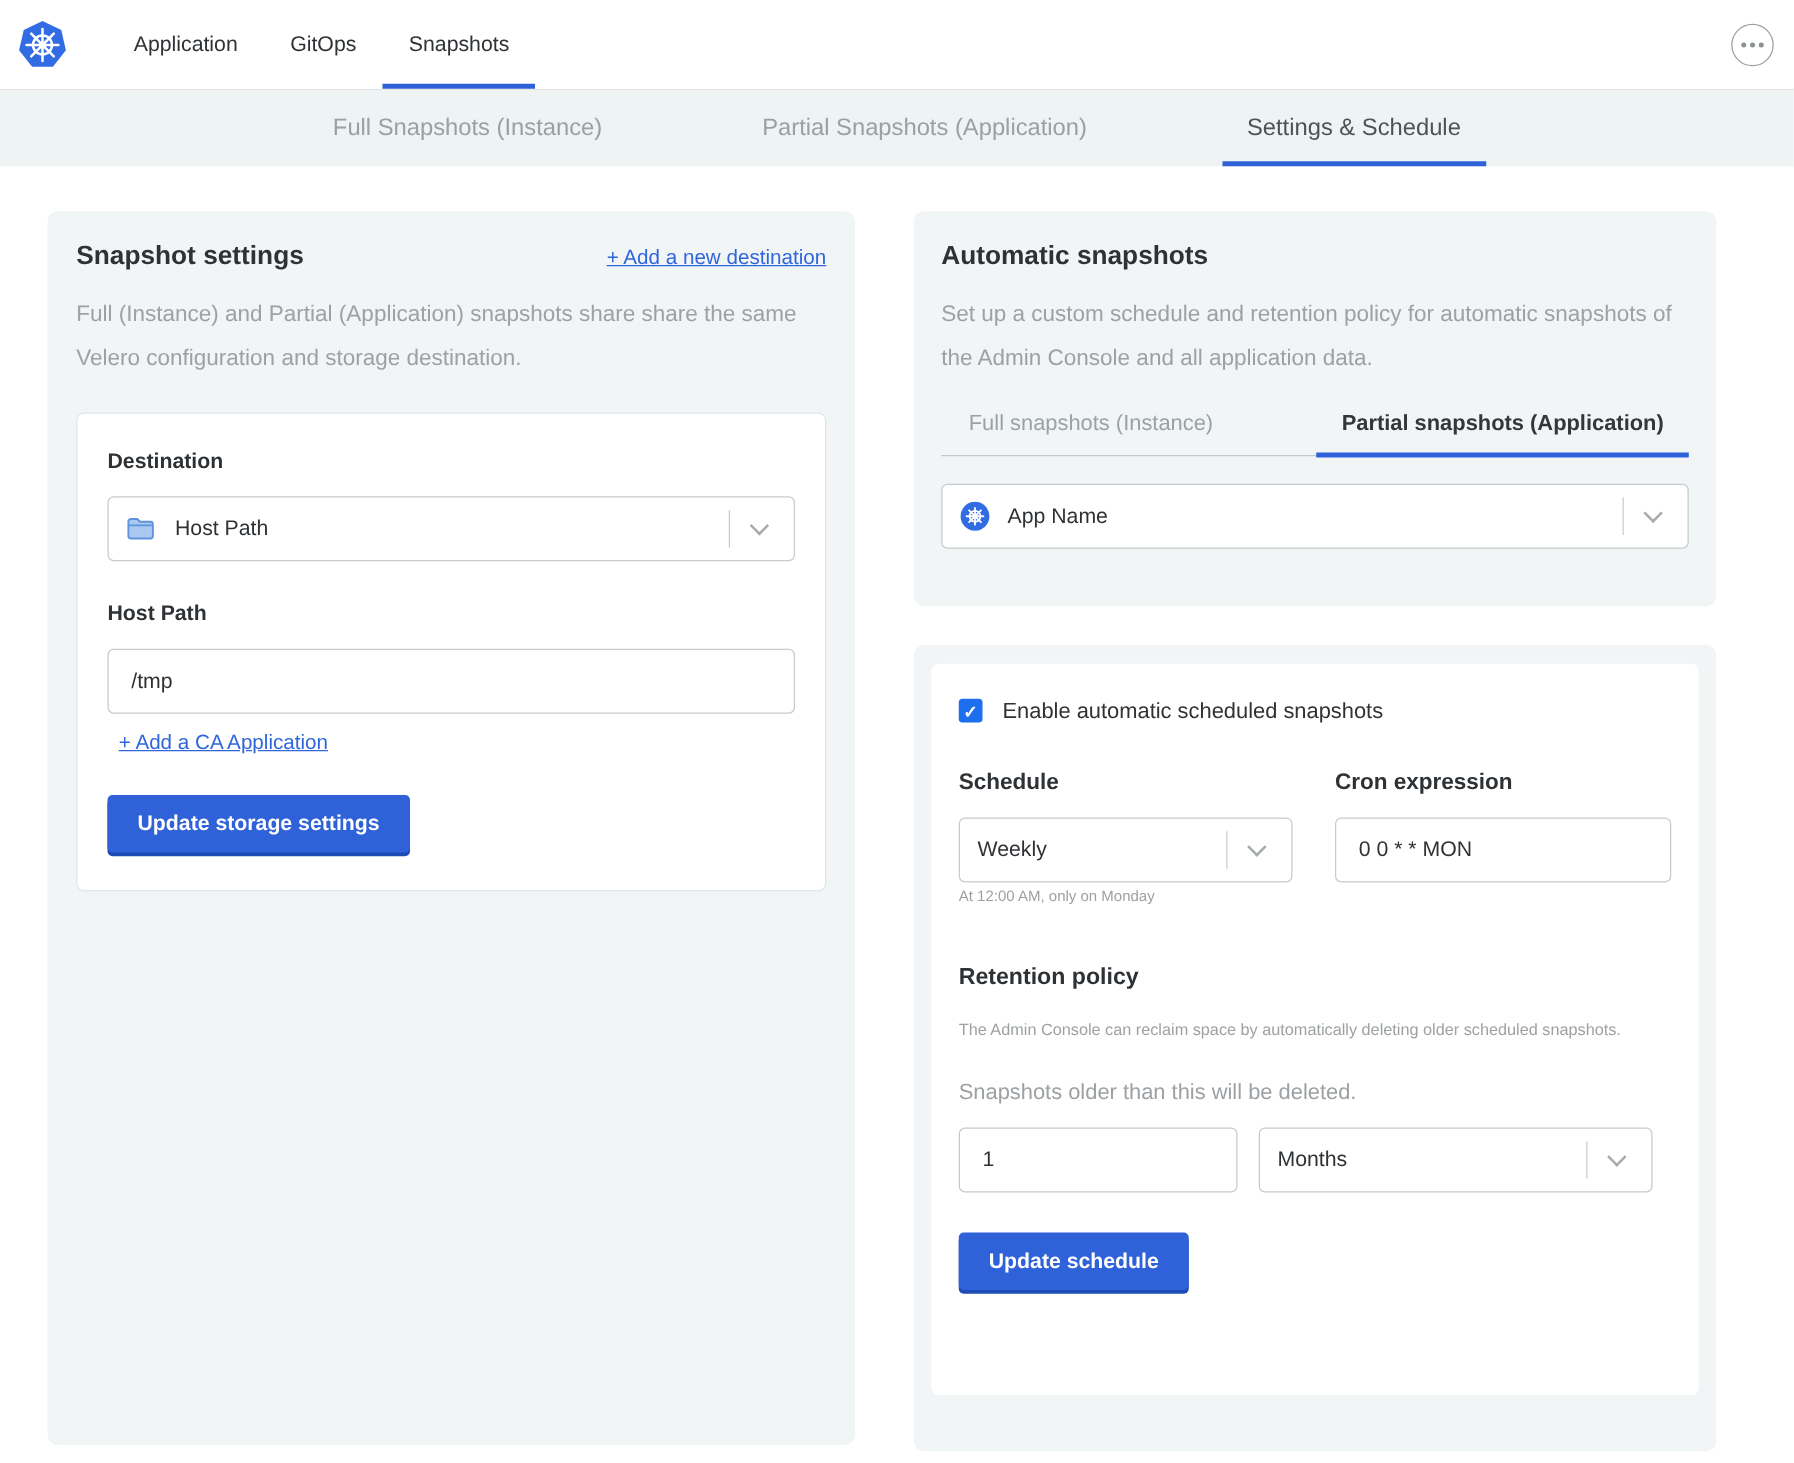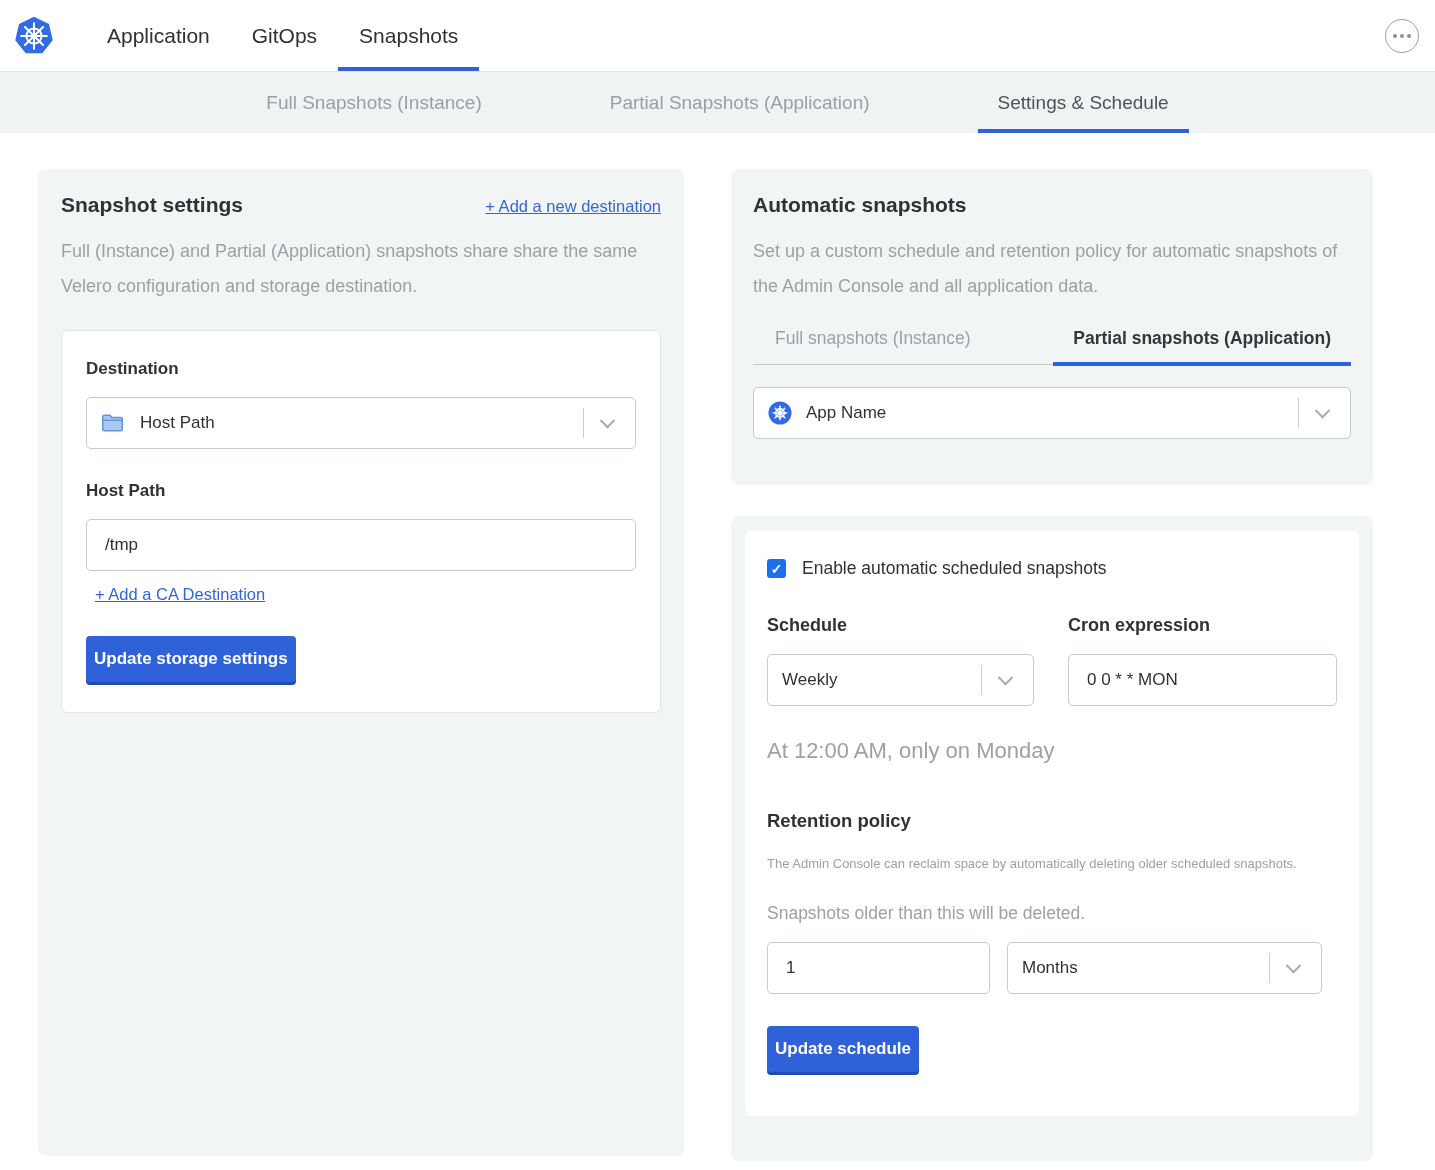--- a/index.html
+++ b/index.html
@@ -2,21 +2,21 @@
 <html><head>
 <meta charset="utf-8">
 <style>
   * { margin:0; padding:0; box-sizing:border-box; }
   html,body { width:1435px; height:1170px; background:#fff; font-family:"Liberation Sans", sans-serif; color:#2f3235; overflow:hidden; }
 
   
   .topnav { height:71px; display:flex; align-items:center; background:#fff; position:relative; }
   .logo { width:40px; height:40px; margin-left:14px; flex:0 0 auto; }
   .nav-tabs { display:flex; margin-left:32px; height:100%; }
-  .nav-tab { padding:16px 21px; font-size:21px; color:#2f3235; display:flex; align-items:center; position:relative; cursor:pointer; }
+  .nav-tab { padding:16px 21px; font-size:17px; color:#2f3235; display:flex; align-items:center; position:relative; cursor:pointer; }
   .nav-tab.active::after { content:""; position:absolute; left:0; right:0; bottom:0; height:4px; background:#2f62d8; }
   .more-btn { margin-left:auto; margin-right:16px; width:34px; height:34px; border:1px solid #9aa0a3; border-radius:50%; display:flex; align-items:center; justify-content:center; gap:3px; cursor:pointer; background:#fff; }
   .more-btn i { width:4px; height:4px; border-radius:50%; background:#8a9093; }
 
   
   .subnav { height:62px; background:#eef3f4; border-top:1px solid #e3e3e3; display:flex; justify-content:center; gap:88px; }
   .subnav-tab { font-size:19px; color:#99a1a5; display:flex; align-items:center; padding:0 20px; position:relative; cursor:pointer; }
   .subnav-tab.active { color:#4e5356; font-weight:500; }
   .subnav-tab.active::after { content:""; position:absolute; left:0; right:0; bottom:0; height:4px; background:#2f62d8; }
 
@@ -33,21 +33,21 @@
   .settings-card { background:#fff; border:1px solid #e0e6e8; border-radius:6px; margin-top:26px; padding:28px 24px 30px; }
   .field-label { font-size:17px; font-weight:bold; color:#2f3235; margin-bottom:18px; }
   .select, .text-input { height:52px; width:100%; border:1px solid #c6cbcd; border-radius:5px; background:#fff; display:flex; align-items:center; padding:0 14px; font-size:17px; color:#2f3235; }
   .text-input { font-family:"Liberation Sans", sans-serif; padding:0 18px; outline:none; }
   .select { cursor:pointer; }
   .select .divider { margin-left:auto; width:1px; height:30px; background:#c9cdcf; }
   .chevron { width:11px; height:11px; border-right:2px solid #a7abad; border-bottom:2px solid #a7abad; transform:rotate(45deg) translate(-2px,-2px); margin:0 8px 0 18px; flex:0 0 auto; }
   .folder-icon { margin-right:16px; display:flex; }
   .field-gap { margin-top:32px; }
   .ca-link { display:inline-block; margin:14px 0 0 9px; font-size:16.5px; font-weight:500; }
-  .btn { display:inline-block; margin-top:32px; background:#2f62d8; color:#fff; font-weight:bold; font-size:17px; font-family:"Liberation Sans", sans-serif; padding:13px 8px; border:none; border-radius:4px; box-shadow:0 3px 0 #1e4cb5; cursor:pointer; }
+  .btn { display:inline-block; margin-top:32px; background:#2f62d8; color:#fff; font-weight:bold; font-size:17px; font-family:"Liberation Sans", sans-serif; padding:13px 24px; border:none; border-radius:4px; box-shadow:0 3px 0 #1e4cb5; cursor:pointer; }
   .dedupe { margin-top:36px; font-size:17.5px; color:#9da1a3; line-height:31px; max-width:560px; }
   .dedupe a { font-weight:bold; }
 
   .right-col { width:642px; display:flex; flex-direction:column; gap:31px; }
   .auto-panel { padding:24px 22px 46px; }
   .inner-tabs { margin-top:24px; display:flex; border-bottom:1px solid #c3c8ca; }
   .inner-tab { padding:0 22px 15px; font-size:17.5px; color:#9aa2a6; position:relative; cursor:pointer; }
   .inner-tab.active { margin-left:auto; font-weight:bold; color:#33373a; padding:0 20px 15px; }
   .inner-tab.active::after { content:""; position:absolute; left:0; right:0; bottom:-2px; height:4px; background:#2f62d8; }
   .app-select { margin-top:22px; }
@@ -55,21 +55,21 @@
 
   .schedule-panel { padding:15px 14px 45px; }
   .schedule-card { background:#fff; border-radius:6px; padding:27px 22px 22px; min-height:585px; }
   .check-row { display:flex; align-items:center; gap:16px; }
   .checkbox { width:19px; height:19px; background:#1d6ff0; border-radius:3px; display:flex; align-items:center; justify-content:center; color:#fff; font-size:14px; font-weight:bold; cursor:pointer; flex:0 0 auto; }
   .check-label { font-size:17.5px; font-weight:500; color:#2f3235; }
   .sched-cols { display:flex; gap:34px; margin-top:36px; }
   .sched-col-label { font-size:18px; font-weight:bold; margin-bottom:18px; }
   .w-schedule { width:268px; }
   .w-cron { width:270px; }
-  .cron-human { margin-top:32px; font-size:22px; color:#9da1a3; }
+  .cron-human { margin-top:4px; font-size:12px; color:#9da1a3; }
   .retention-title { margin-top:46px; font-size:18.5px; font-weight:bold; }
   .retention-desc { margin-top:16px; font-size:13px; line-height:31px; color:#9da1a3; max-width:530px; }
   .retention-hint { margin-top:24px; font-size:17.5px; color:#9da1a3; }
   .retention-row { margin-top:18px; display:flex; gap:17px; }
   .w-num { width:223px; }
   .w-unit { width:315px; }
 </style>
 </head>
 <body>
 
@@ -127,21 +127,21 @@
             <path d="M1.7 6.3 h19.6" stroke="#5e93dd" stroke-width="1.3" fill="none"></path>
           </svg>
         </span>
         <span>Host Path</span>
         <span class="divider"></span>
         <span class="chevron"></span>
       </div>
 
       <div class="field-label field-gap">Host Path</div>
       <input class="text-input" type="text" value="/tmp" style="">
-      <a class="link ca-link">+ Add a CA Destination</a>
+      <a class="link ca-link">+ Add a CA Application</a>
       <br>
       <button class="btn">Update storage settings</button>
     </div>
   </section>
 
   <div class="right-col">
 
     <section class="panel auto-panel">
       <h2 class="panel-title">Automatic snapshots</h2>
       <p class="panel-desc">Set up a custom schedule and retention policy for automatic snapshots of the Admin Console and all application data.</p>

